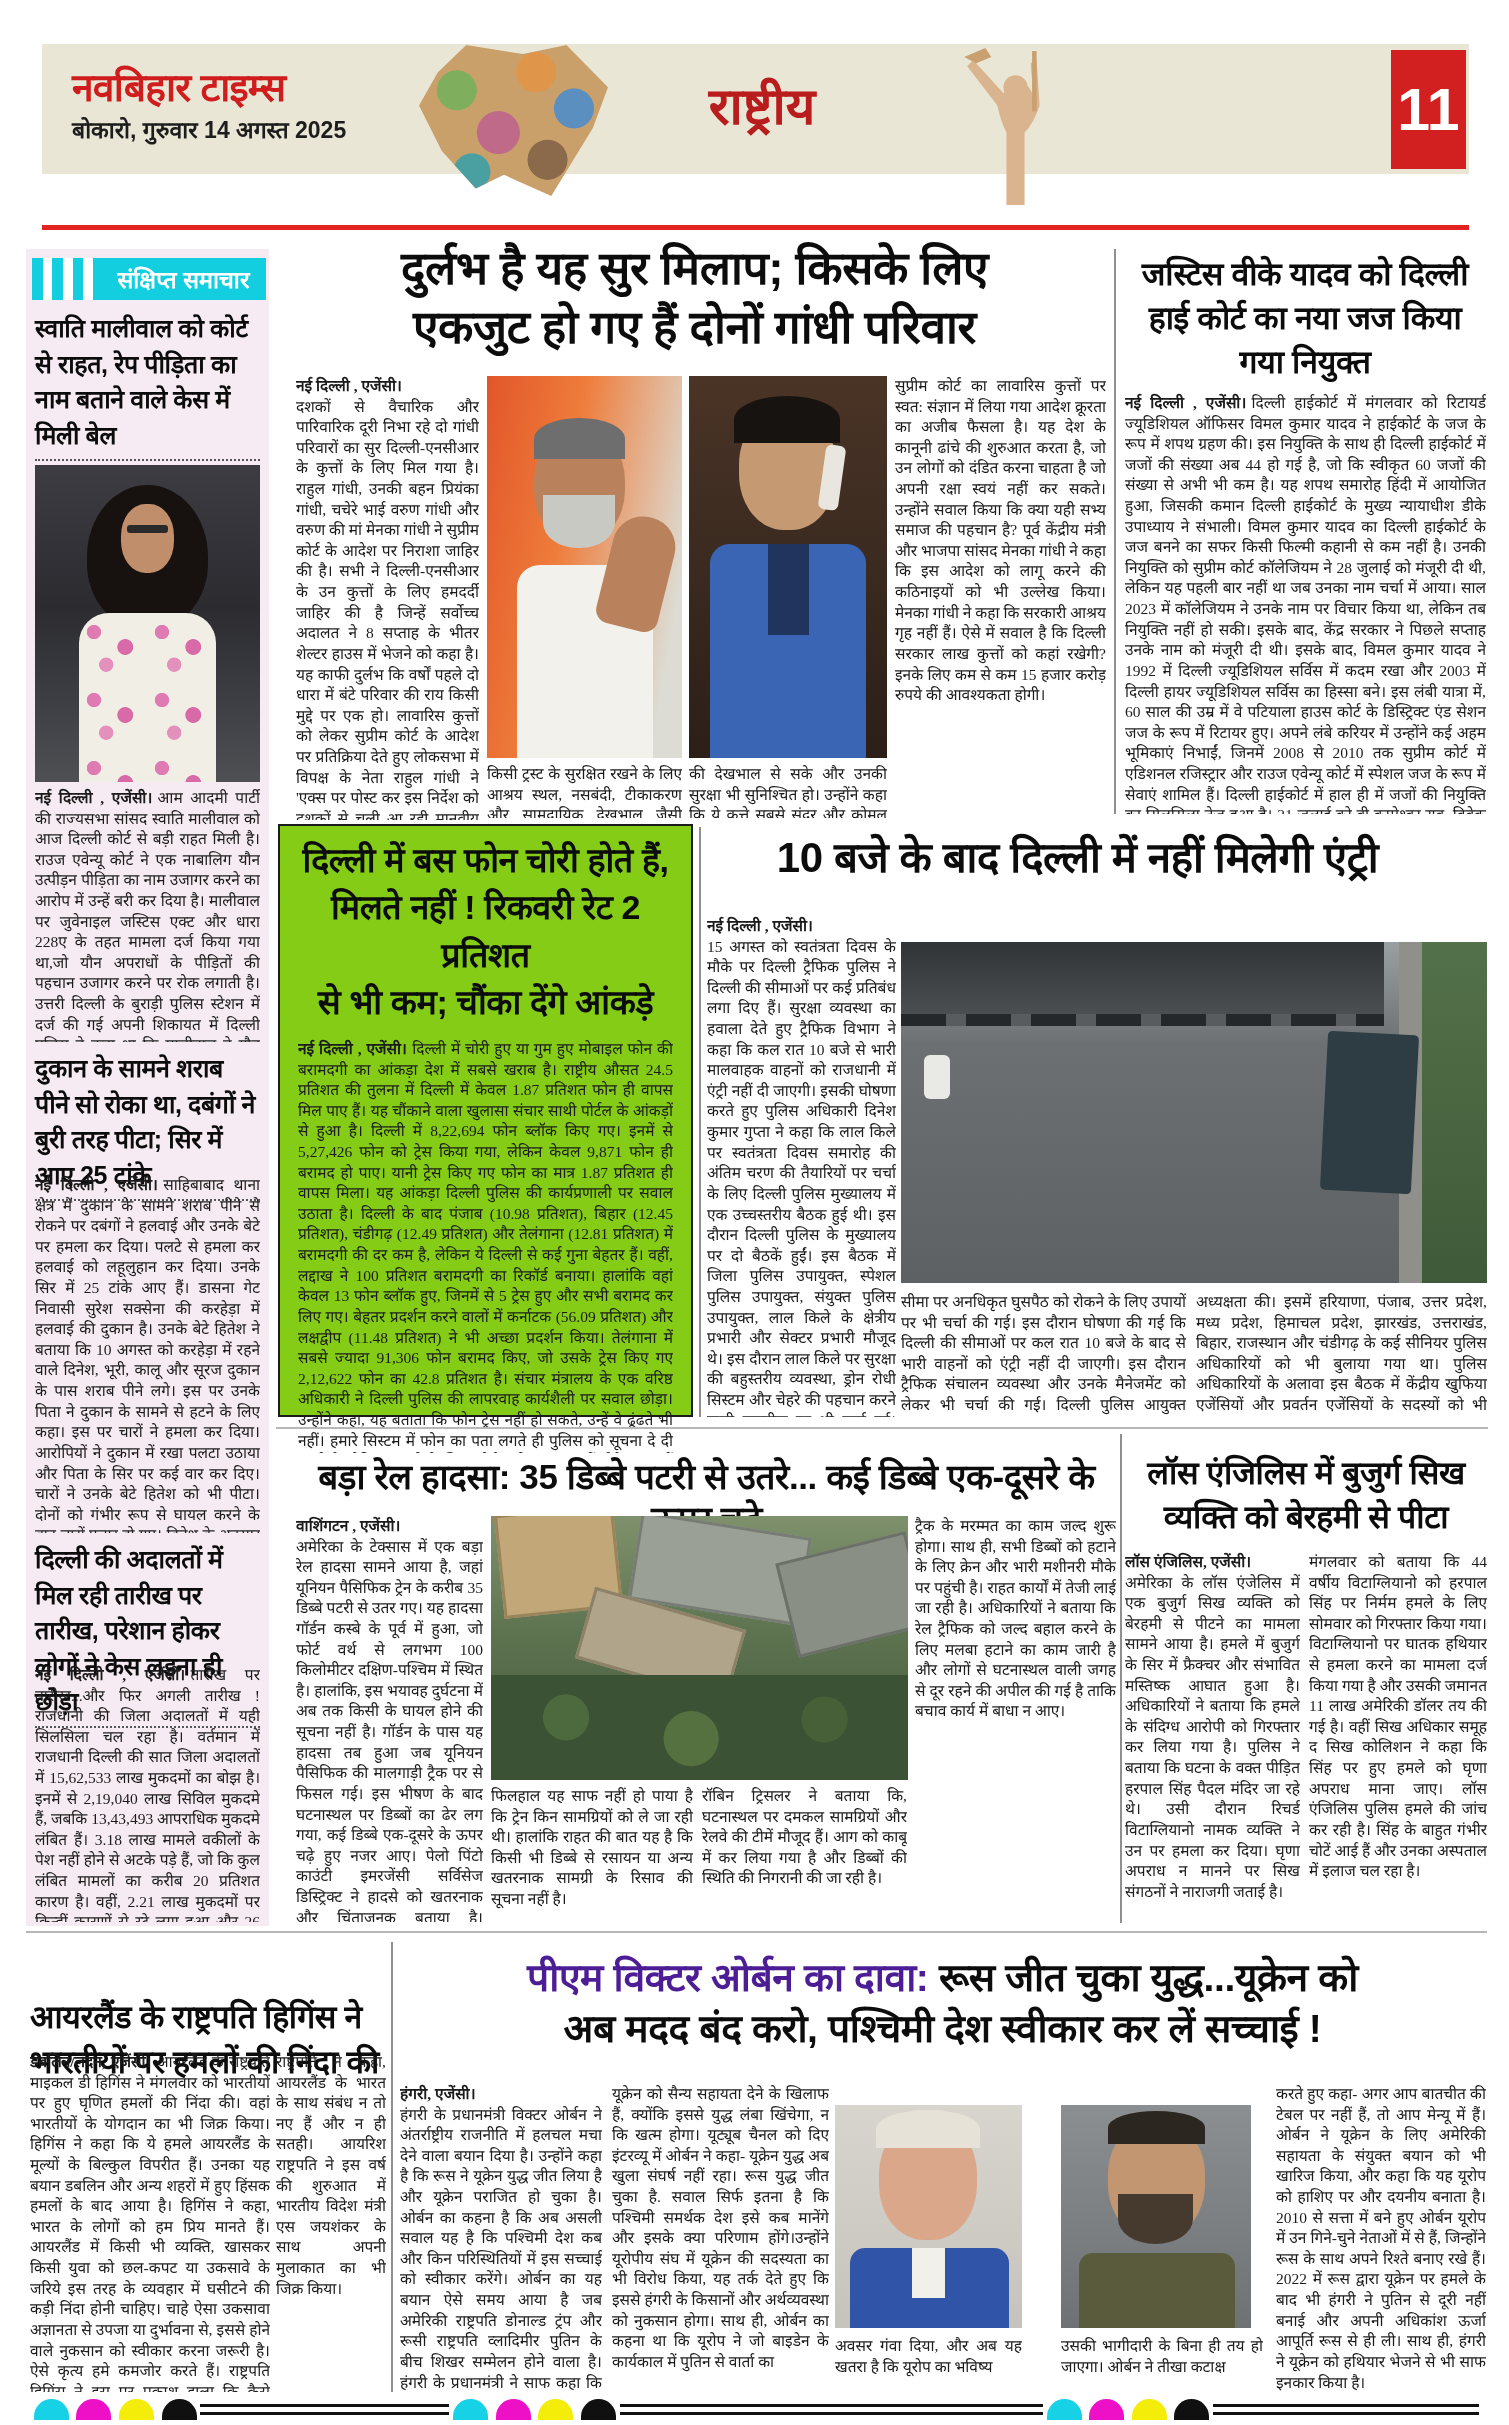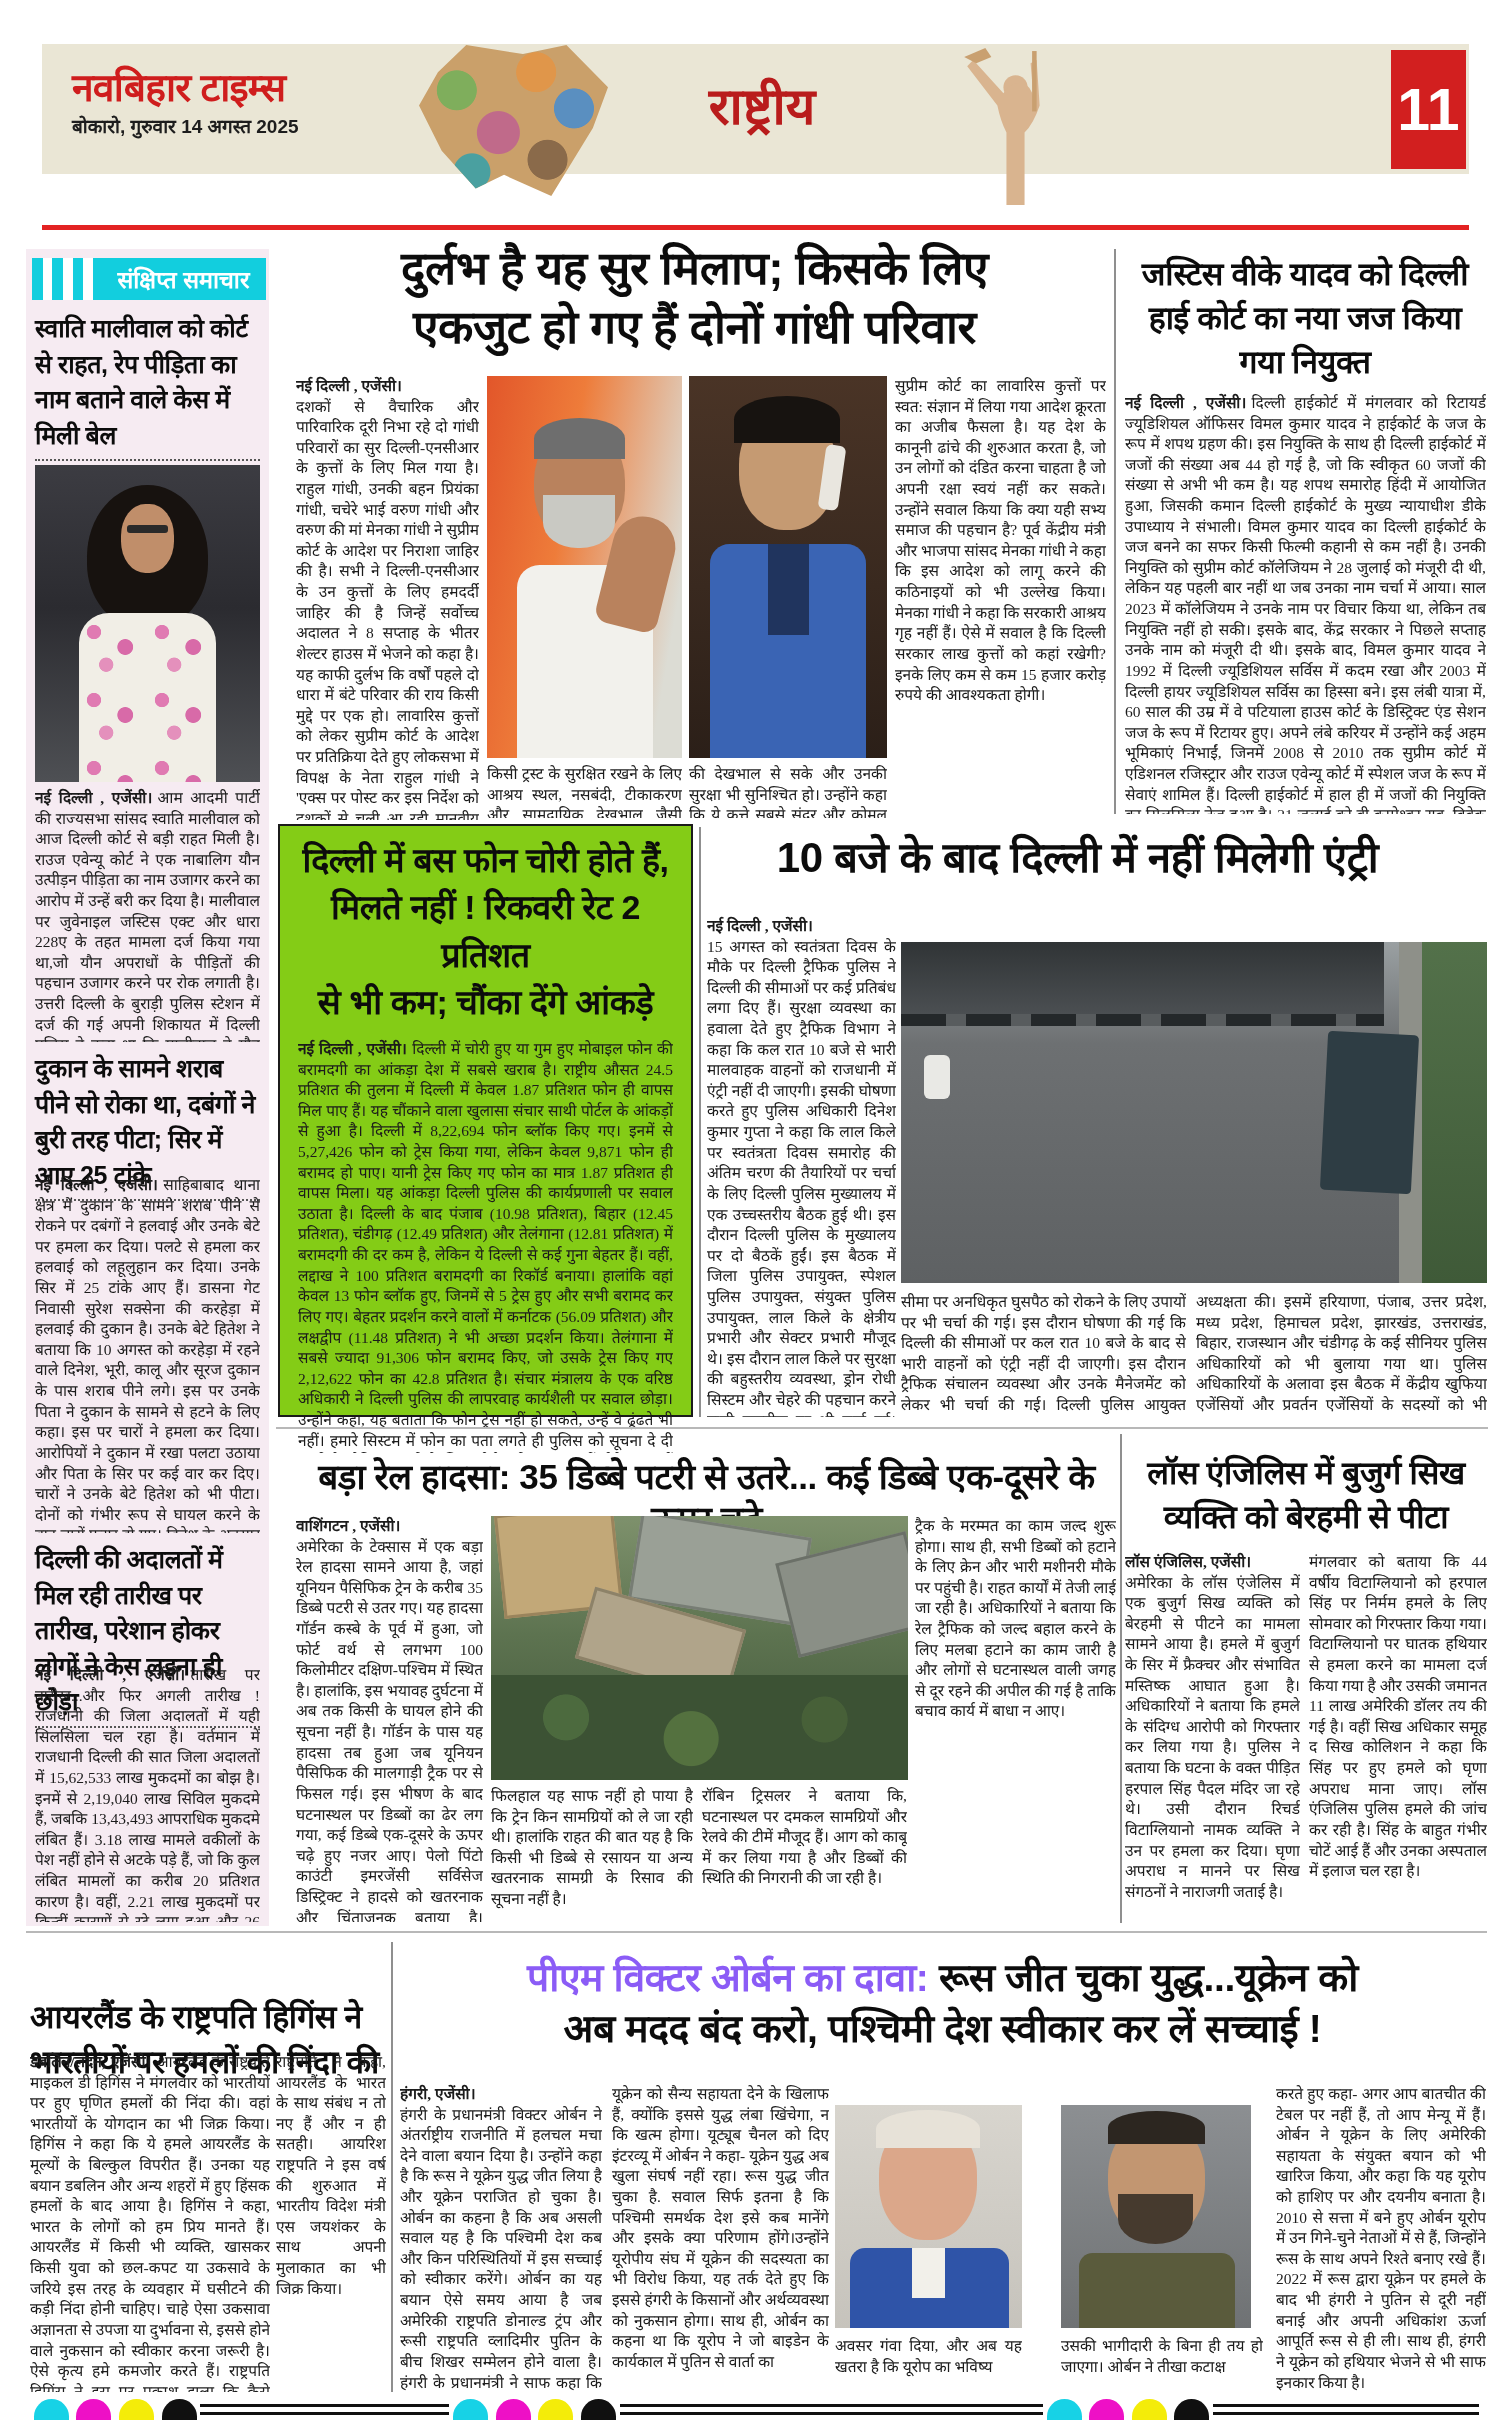--- a/index.html
+++ b/index.html
@@ -2,21 +2,21 @@
 <html style="font-size:12px"><head>
 <meta charset="utf-8">
 <style>
   html,body{margin:0;padding:0;background:#888;}
   .page{position:relative;width:1510px;height:2426px;background:#ffffff;margin:0 auto;
         font-family:"Liberation Serif",serif;color:#161616;overflow:hidden;}
   .abs{position:absolute;}
   
   .band{background:#eae6d5;}
   .paper-name{font-family:"Liberation Sans",sans-serif;font-weight:800;font-size:39px;color:#cf1d1d;letter-spacing:-0.8px;}
-  .edition-date{font-family:"Liberation Sans",sans-serif;font-weight:700;font-size:19px;color:#1d1d1d;}
+  .edition-date{font-family:"Liberation Sans",sans-serif;font-weight:700;font-size:23px;color:#1d1d1d;}
   .section-title{font-family:"Liberation Sans",sans-serif;font-weight:700;font-size:51px;color:#b91c1c;}
   .pageno{background:#d21f1f;color:#fff;font-family:"Liberation Sans",sans-serif;font-weight:800;
           font-size:59px;display:flex;align-items:center;justify-content:center;}
   .redrule{background:#e32222;}
   
   .leftbg{background:#f6ebf2;}
   .briefs-head{display:flex;height:42px;}
   .briefs-stripes{width:69px;background:repeating-linear-gradient(90deg,#12cede 0 10.6px,#ffffff 10.6px 20.4px);}
   .briefs-label{flex:1;background:#12cede;color:#fff;font-family:"Liberation Sans",sans-serif;
                 font-weight:800;font-size:23.4px;display:flex;align-items:center;justify-content:center;}
@@ -24,21 +24,21 @@
   .hl{font-family:"Liberation Sans",sans-serif;font-weight:800;color:#0c0c0c;letter-spacing:-0.4px;}
   .hl-left{font-size:25px;line-height:1.42;border-bottom:2.3px dotted #555;padding-bottom:6px;}
   .hl-main{font-size:46px;line-height:1.28;text-align:center;}
   .hl-right{font-size:32px;line-height:1.38;text-align:center;}
   .hl-box{font-size:34px;line-height:1.4;text-align:center;}
   .hl-wide{font-size:42px;line-height:1.2;text-align:center;}
   .hl-rail{font-size:35px;line-height:1.2;text-align:center;}
   .hl-la{font-size:32px;line-height:1.38;text-align:center;}
   .hl-ire{font-size:32px;line-height:1.4;}
   .hl-orb{font-size:39px;line-height:1.32;text-align:center;}
-  .hl-red{color:#8b5cf6;margin-top:22px;}
+  .hl-red{color:#4c1d95;margin-top:22px;}
   
   .bt{font-size:15.5px;line-height:1.33;text-align:justify;color:#1b1b1b;overflow:hidden;}
   .dl{font-weight:700;margin-right:5.3px;}
   .vline{background:#8f8f8f;width:1.5px;}
   .hline{background:#b8b8b8;height:1.5px;}
   
   .ph{overflow:hidden;}
   .ph div{position:absolute;}
   .box-article{border:2.3px solid #1b1b1b;background:#84cc16;box-sizing:border-box;padding:10.6px 18px;}
   

